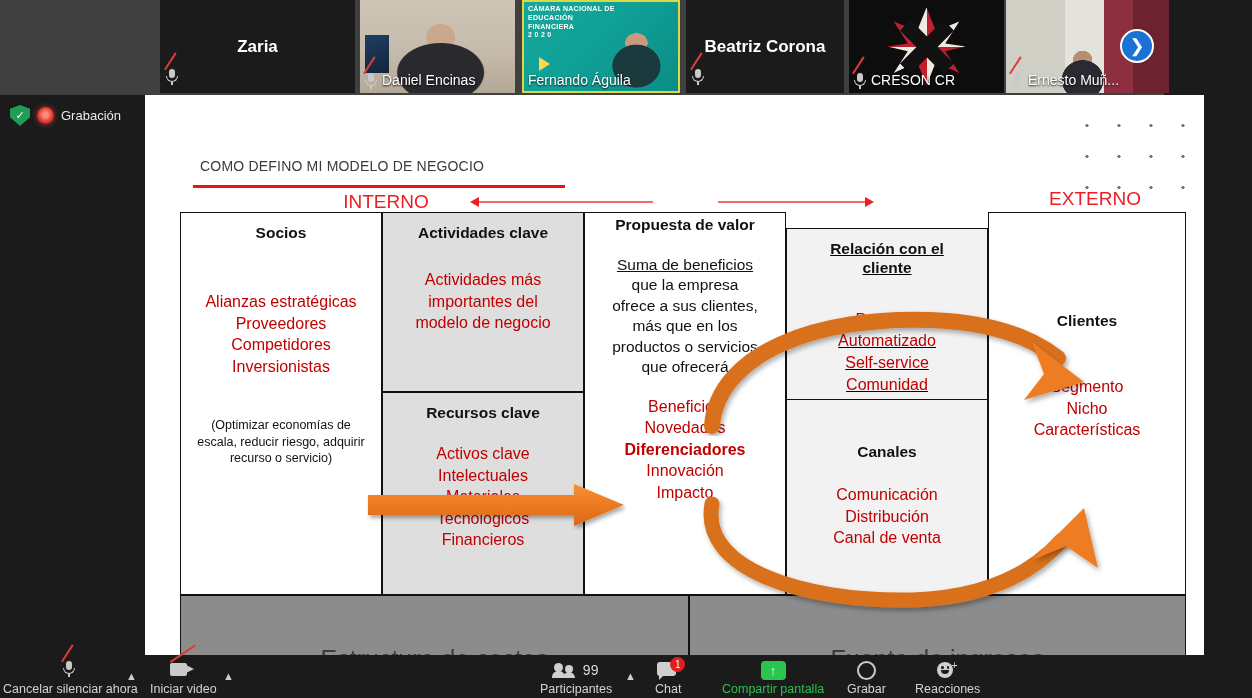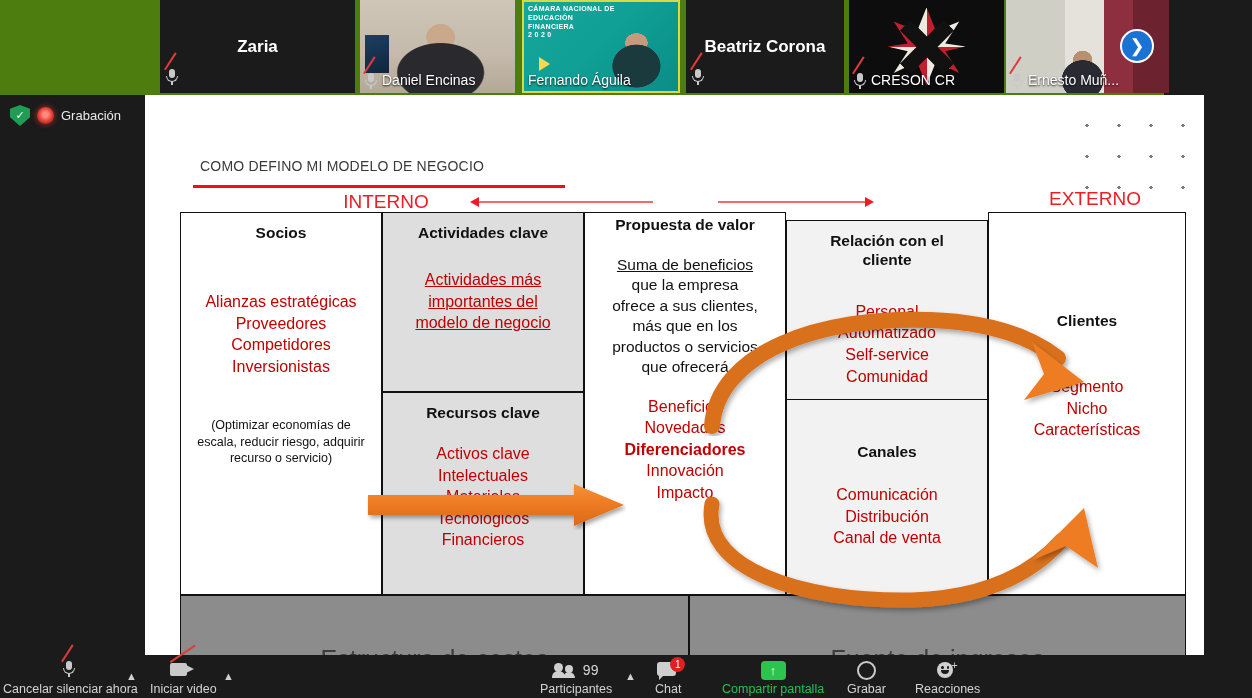--- a/index.html
+++ b/index.html
@@ -7,21 +7,21 @@
     width: 1252px; height: 698px;
     background: #1a1a1a;
     font-family: "Liberation Sans", sans-serif;
     overflow: hidden;
   }
   #app { position: relative; width: 1252px; height: 698px; background: #1b1b1b; }
 
   
   #filmstrip {
     position: absolute; left: 0; top: 0; width: 1164px; height: 95px;
-    background: #4d7c0f;
+    background: #404040;
   }
   .tile {
     position: absolute; top: 0; height: 93px; overflow: hidden;
     background: #1b1b1b;
   }
   .tile.named { background: #1b1b1b; }
   .tile .nameplate {
     position: absolute; left: 0; bottom: 0;
     display: flex; align-items: flex-start; gap: 4px;
     padding: 1px 6px 3px 4px;
@@ -349,21 +349,21 @@
           <div>Alianzas estratégicas</div>
           <div>Proveedores</div>
           <div>Competidores</div>
           <div>Inversionistas</div>
         </div>
         <div class="small" style="margin-top:40px; width:176px;">(Optimizar economías de escala, reducir riesgo, adquirir recurso o servicio)</div>
       </div>
 
       <div class="cell grey" style="left:202px; top:0; width:202px; height:180px;">
         <h4>Actividades clave</h4>
-        <div class="redbig" style="margin-top:26px;text-decoration:underline;">
+        <div class="redbig" style="margin-top:26px;">
           <div>Actividades más</div>
           <div>importantes del</div>
           <div>modelo de negocio</div>
         </div>
       </div>
 
       <div class="cell grey" style="left:202px; top:180px; width:202px; height:203px;">
         <h4>Recursos clave</h4>
         <div class="redbig" style="margin-top:20px;">
           <div>Activos clave</div>
@@ -386,21 +386,21 @@
         </div>
         <div class="redbig" style="margin-top:18px;">
           <div>Beneficios</div>
           <div>Novedades</div>
           <div class="b">Diferenciadores</div>
           <div>Innovación</div>
           <div>Impacto</div>
         </div>
       </div>
 
-      <div class="cell lgrey" style="left:606px; top:8px; width:202px; height:232px;">
+      <div class="cell lgrey" style="left:606px; top:16px; width:202px; height:232px;text-decoration:underline;">
         <h4 style="width:160px;">Relación con el cliente</h4>
         <div class="redbig" style="margin-top:31px;">
           <div>Personal</div>
           <div>Automatizado</div>
           <div>Self-service</div>
           <div>Comunidad</div>
         </div>
       </div>
 
       <div class="cell lgrey" style="left:606px; top:187px; width:202px; height:196px;">

